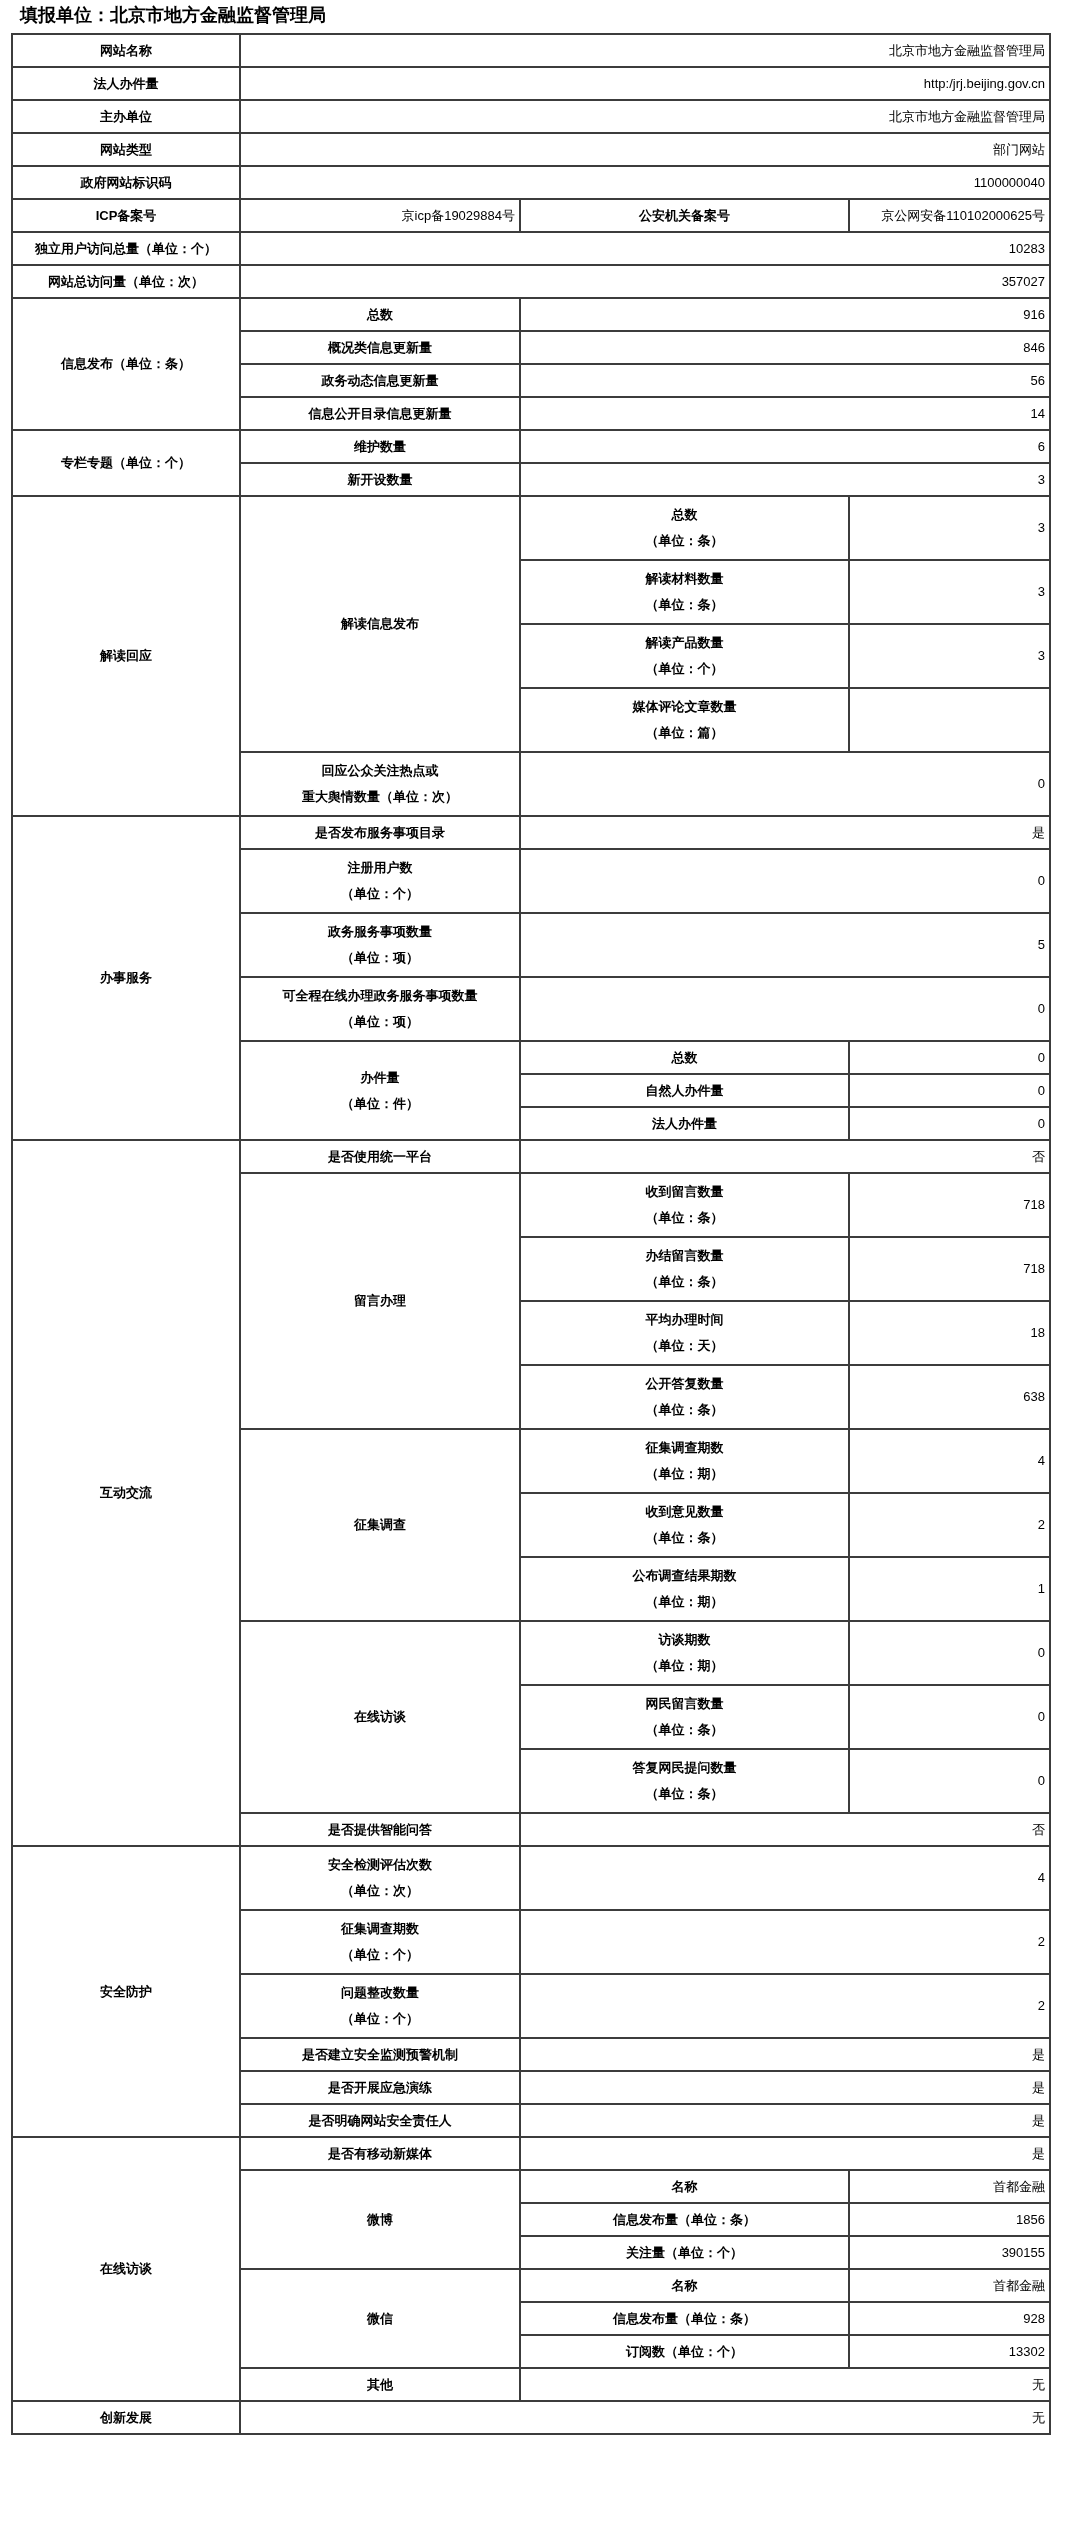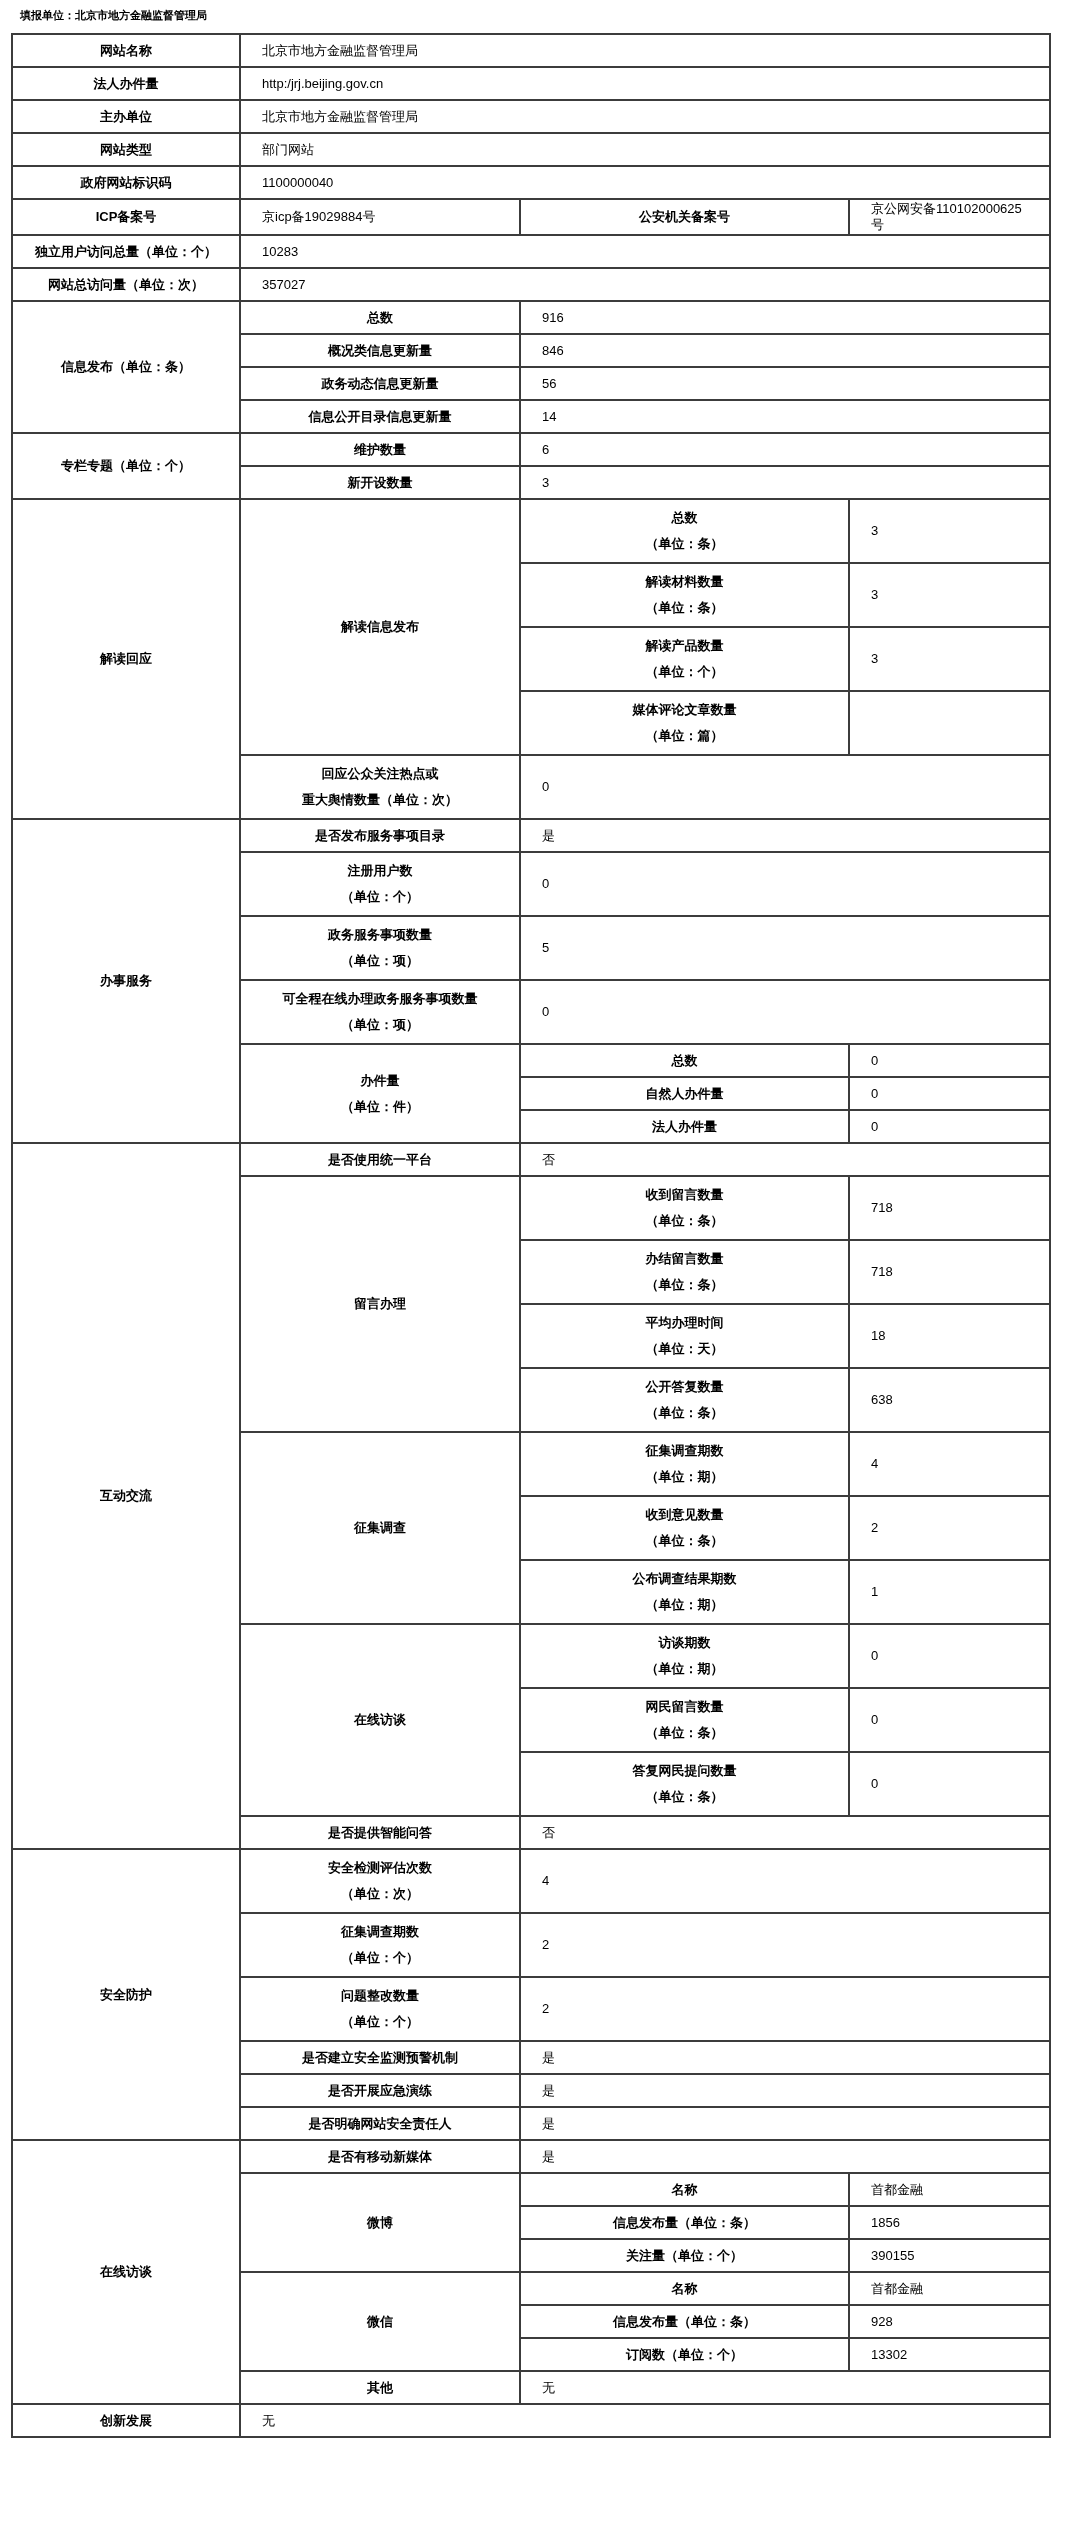--- a/index.html
+++ b/index.html
@@ -3,21 +3,21 @@
 <meta charset="utf-8">
 <style>
   html,body { margin:0; padding:0; background:#fff; }
   body {
     font-family:"Liberation Sans","DejaVu Sans",sans-serif;
     color:#000;
     width:1075px;
   }
   .report-title {
     margin:8px 0 10px 20px;
-    font-size:11px;
+    font-size:18px;
     font-weight:bold;
     line-height:15px;
   }
   table.report {
     border-collapse:collapse;
     table-layout:fixed;
     margin-left:11px;
     width:1038px;
   }
   col.cA { width:228px; }
@@ -32,22 +32,22 @@
     padding:0;
   }
   td.lbl, td.group, td.subgroup {
     font-weight:bold;
     text-align:center;
     white-space:pre-line;
     line-height:26px;
     padding:0 3px;
   }
   td.val {
-    text-align:left;
-    padding:1px 21px;
+    text-align:right;
+    padding:1px 4px;
     line-height:16px;
     font-weight:normal;
   }
   tr.s { height:33px; }
   tr.d { height:64px; }
 </style>
 </head>
 <body>
 
 <div class="report-title">填报单位：北京市地方金融监督管理局</div>

